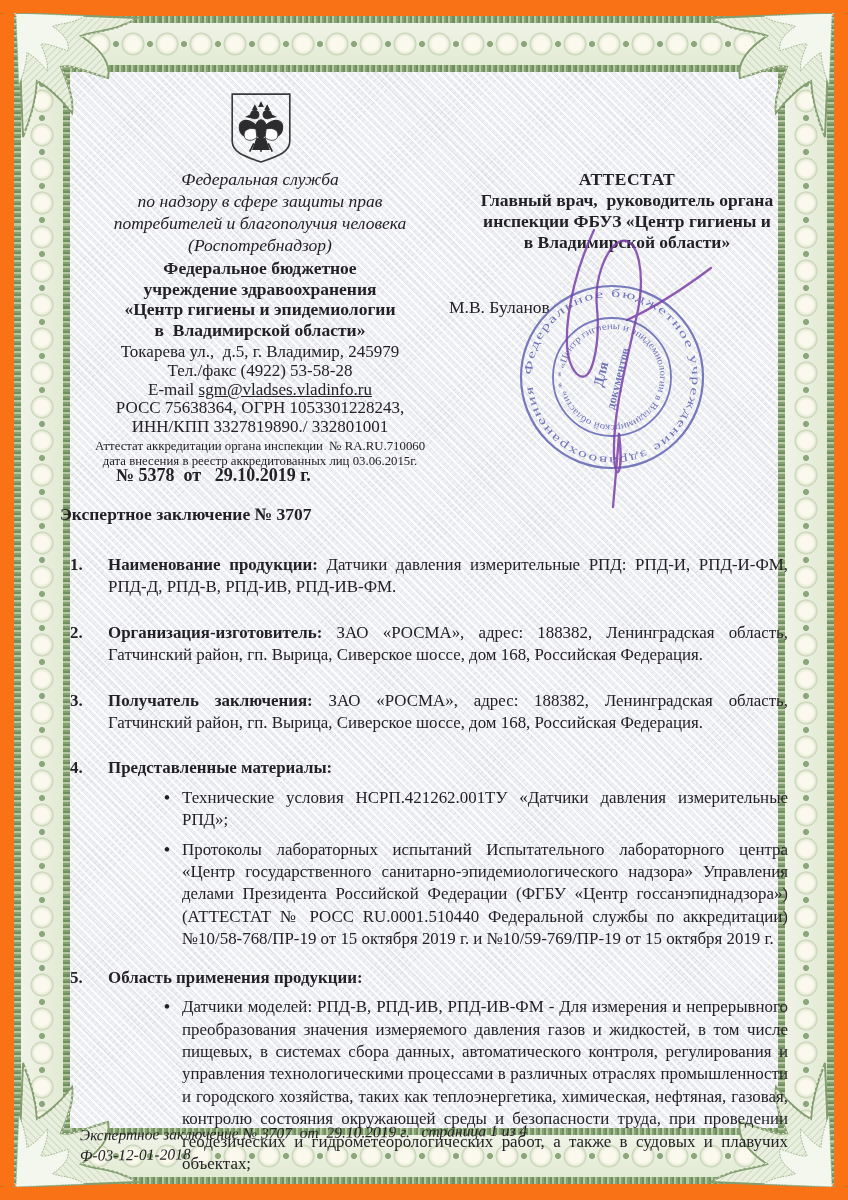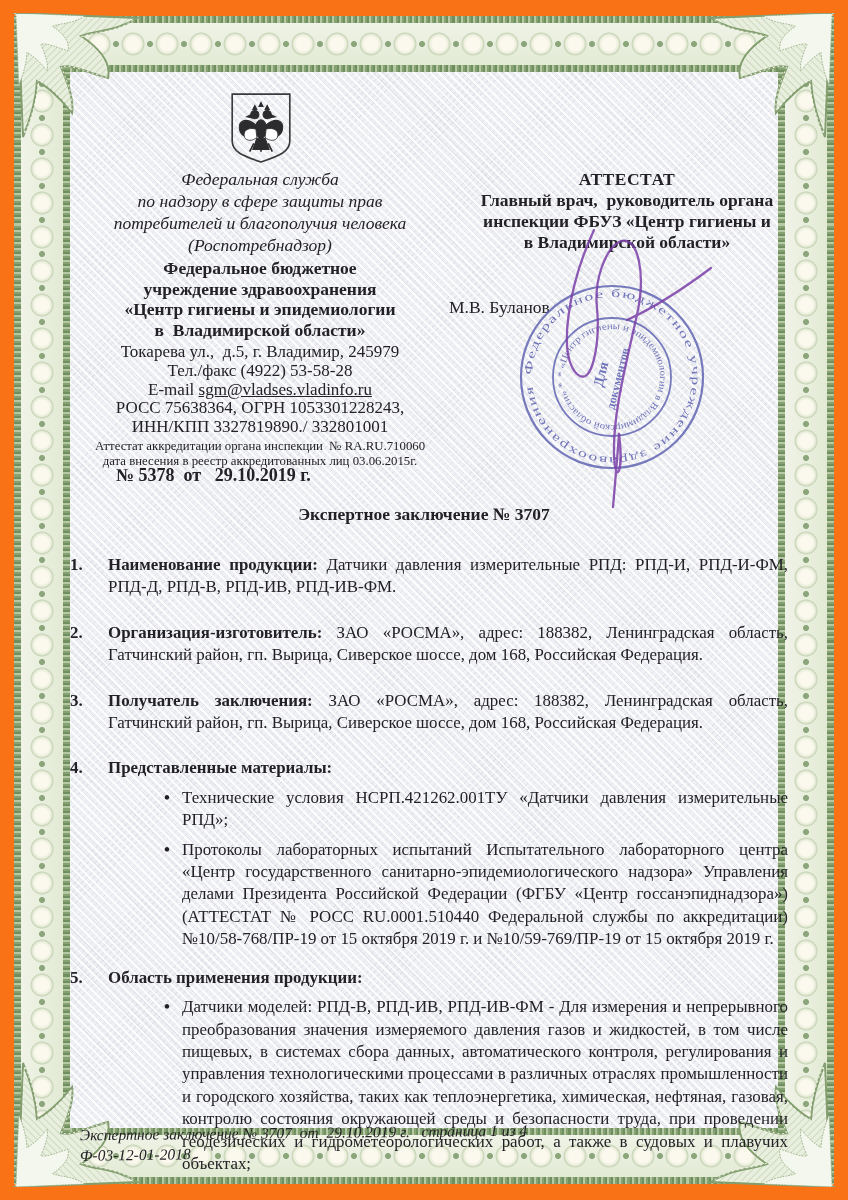--- a/index.html
+++ b/index.html
@@ -67,21 +67,21 @@
   .tiny{font-size:12.8px;line-height:14.5px;margin-top:3px;}
 
   .hdr-right{position:absolute;left:447px;top:168px;width:360px;text-align:center;font-weight:700;}
   .approve-title{font-size:17.5px;line-height:22px;letter-spacing:.5px;}
   .approve-line{font-size:17.5px;line-height:21px;}
   .signer{position:absolute;left:449px;top:297px;font-weight:400;font-size:17.5px;}
 
   .stampsig{position:absolute;left:497px;top:222px;width:240px;height:300px;pointer-events:none;}
 
   .docnum{position:absolute;left:84px;top:465px;font-weight:700;font-size:18px;margin-left:32px;}
-  .doctitle{position:absolute;left:60px;right:60px;top:504px;text-align:center;font-weight:700;font-size:17.5px;}
+  .doctitle{position:absolute;left:60px;right:60px;top:504px;text-align:left;font-weight:700;font-size:17.5px;}
 
   
   .items{position:absolute;left:64px;top:554px;width:724px;font-size:16.9px;line-height:22.4px;}
   .item{position:relative;padding-left:44px;text-align:justify;margin-bottom:23px;}
   .item .num{position:absolute;left:6px;top:0;font-weight:700;}
   .item b{font-weight:700;}
   .bullets{margin-top:1px;}
   .bullet{position:relative;margin-left:56px;padding-left:18px;text-align:justify;margin-top:7px;}
   .bullet::before{content:"\2022";position:absolute;left:0;top:0;font-weight:700;}
 

